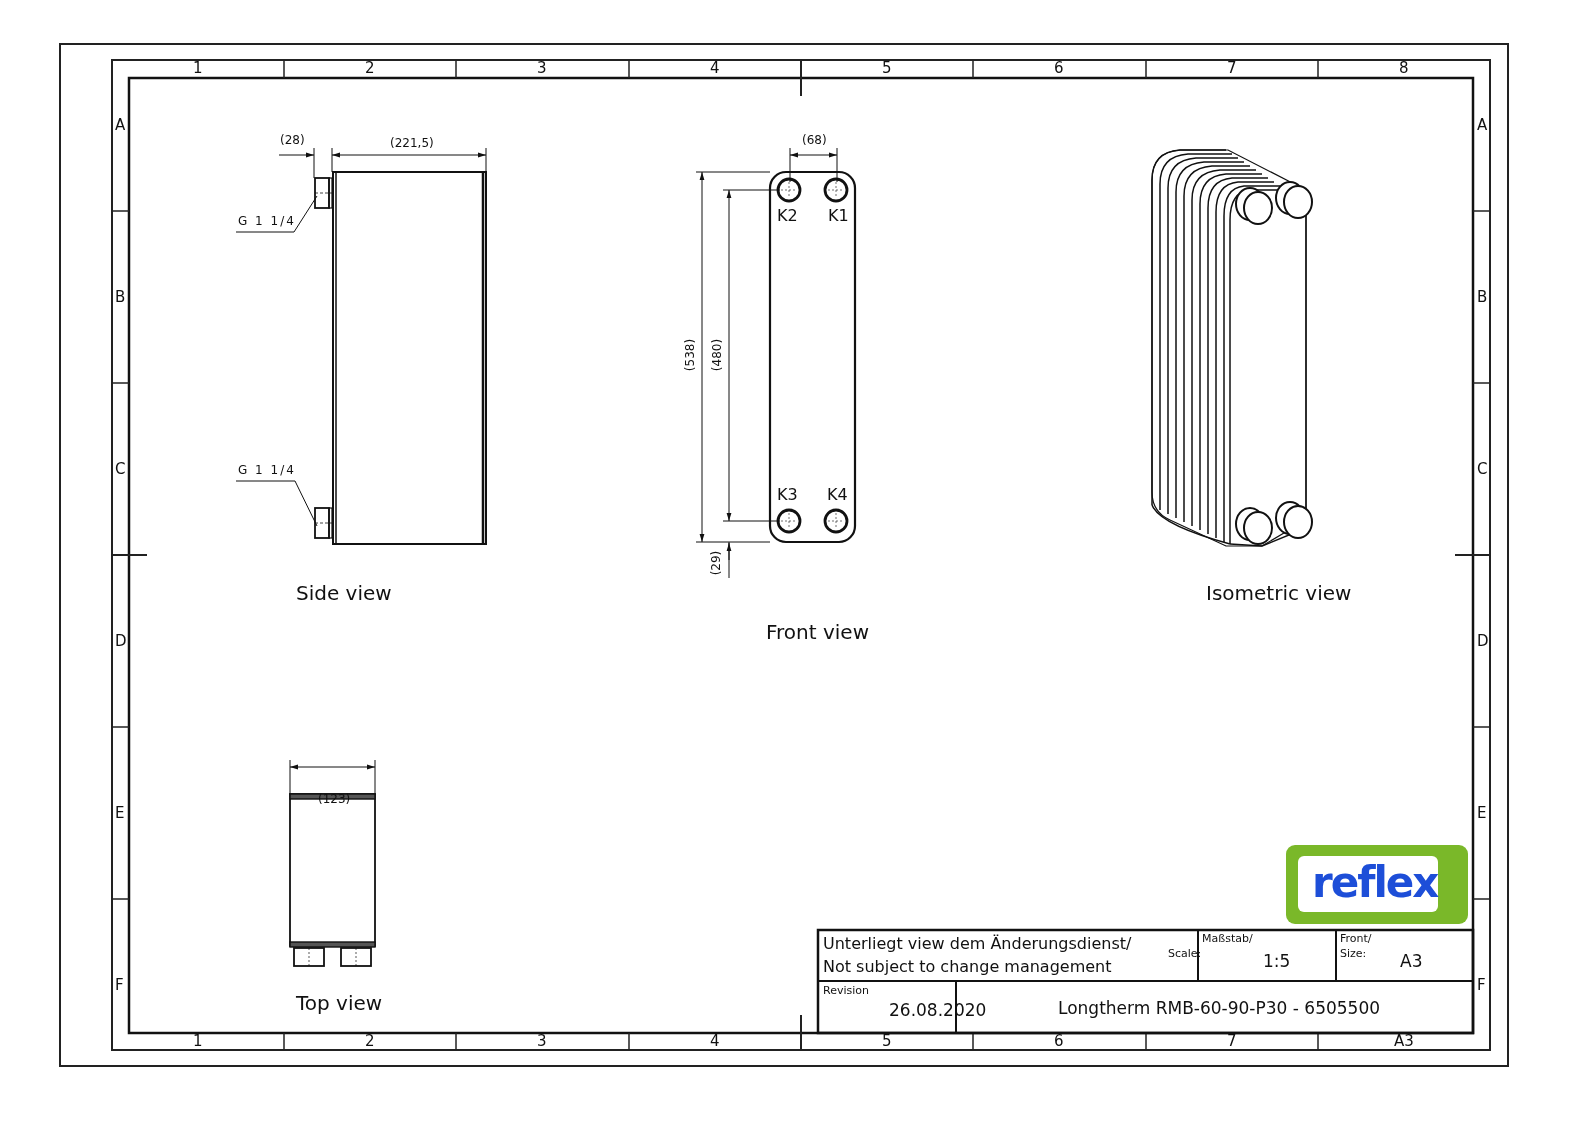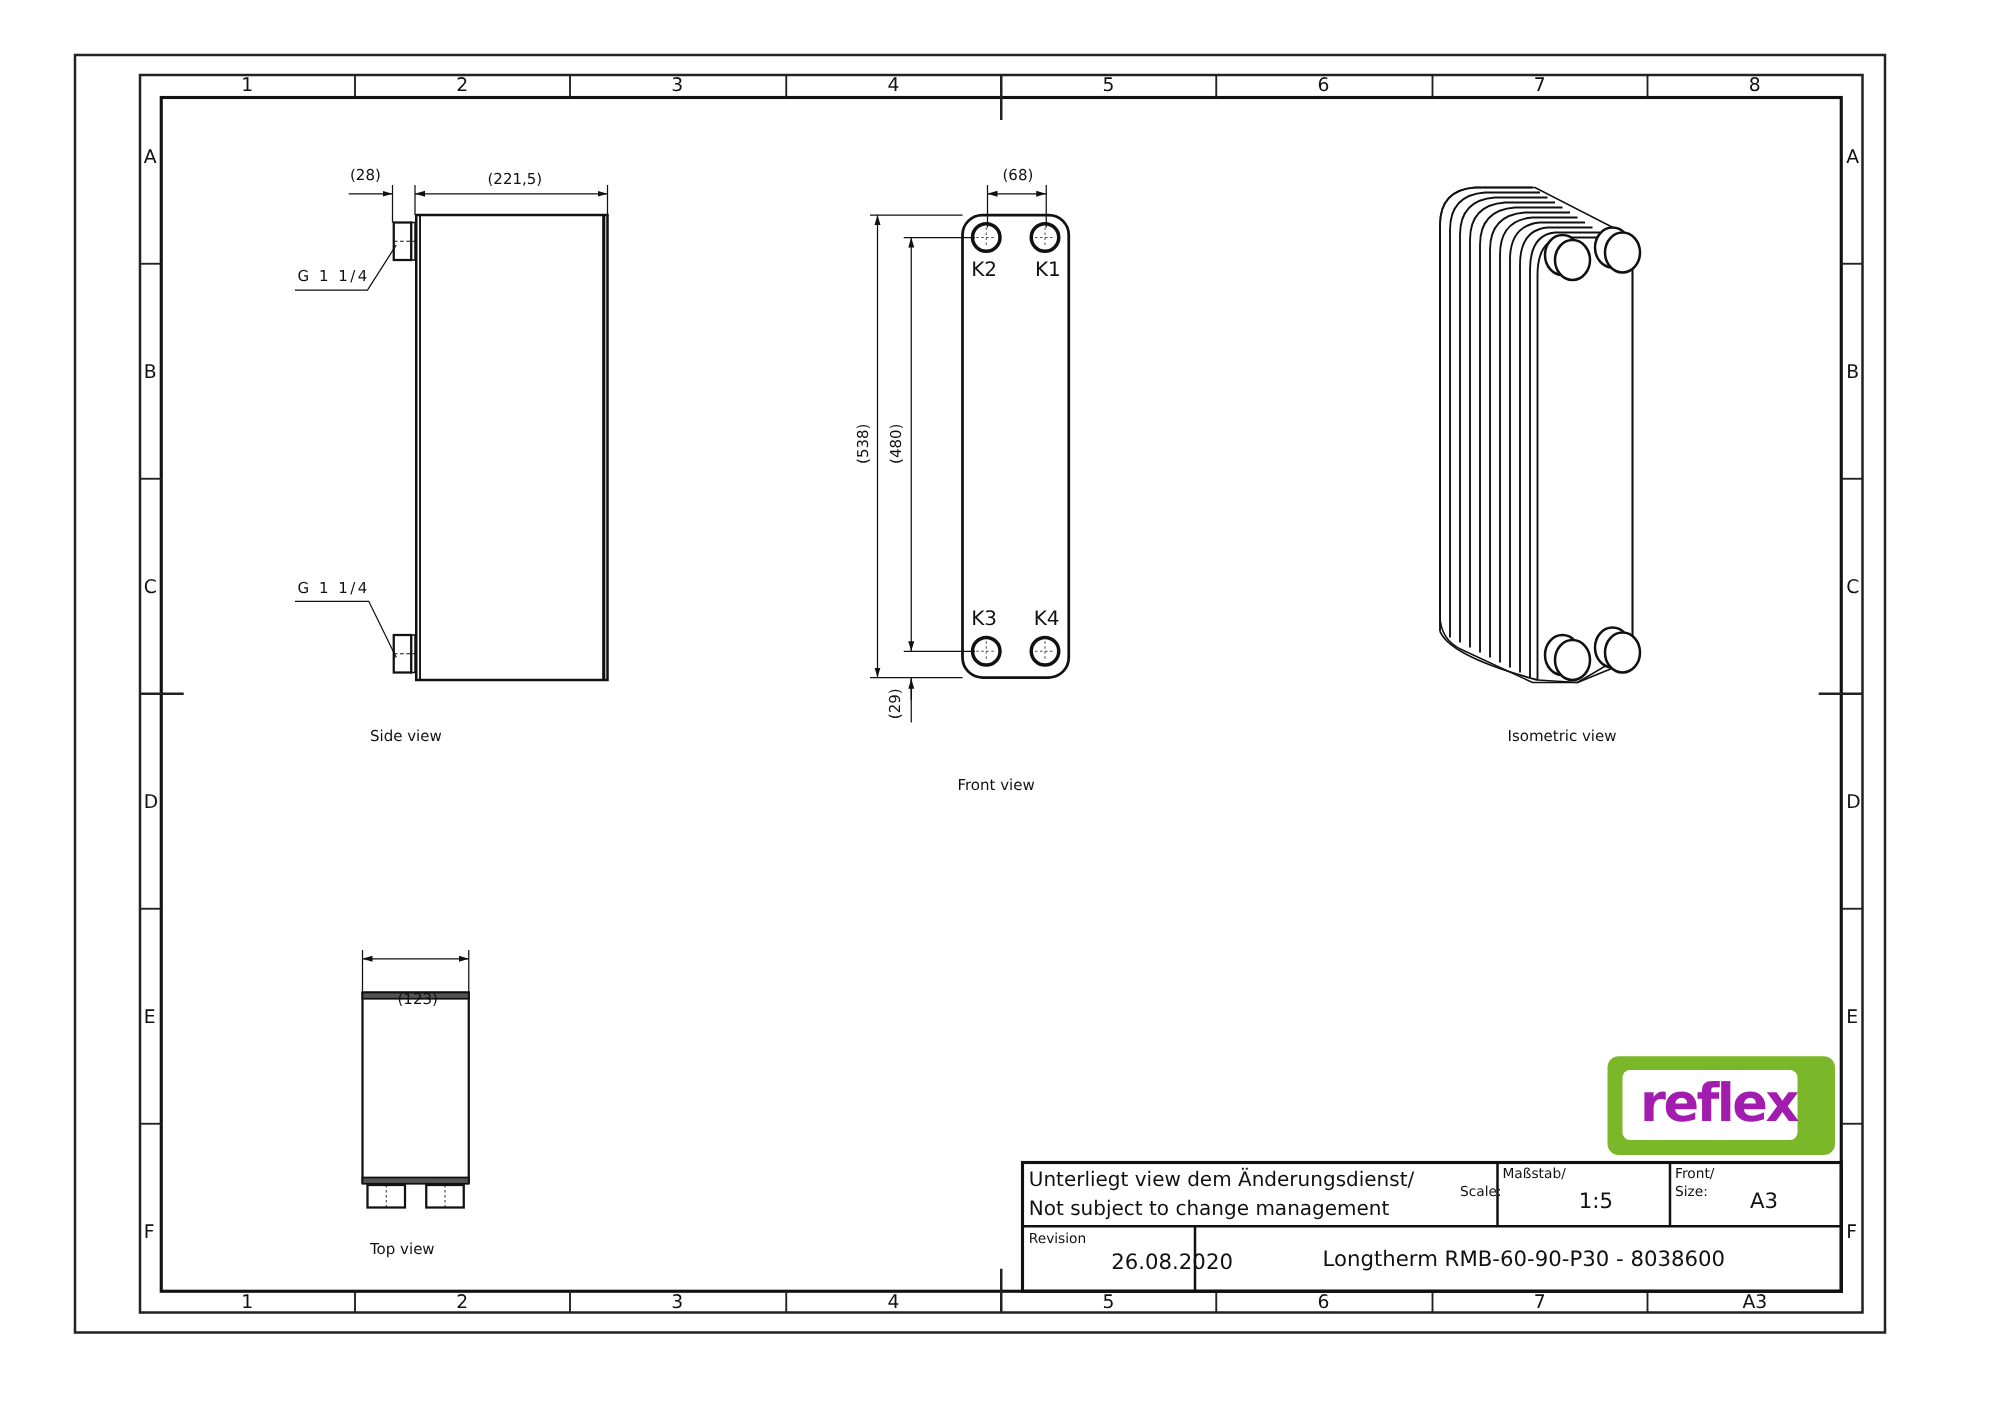--- a/index.html
+++ b/index.html
@@ -2,32 +2,32 @@
 <html><head>
   <meta charset="utf-8">
   <style>
     html, body { margin: 0; padding: 0; background: #ffffff; }
     body { width: 1592px; height: 1128px; position: relative; overflow: hidden;
            font-family: "DejaVu Sans", "Liberation Sans", sans-serif; color: #111; }
     #sheet { position: absolute; left: 0; top: 0; width: 1592px; height: 1128px; }
     .t-ov { position: absolute; white-space: nowrap; color: #111; line-height: 1; }
     .zone-label { font-size: 15px; }
     .dim-label { font-size: 12px; }
-    .view-label { font-size: 12px; }
+    .view-label { font-size: 20px; }
     .port-label { font-size: 16px; }
     .tb-main { font-size: 16px; }
     .tb-small { font-size: 11px; }
     .tb-value { font-size: 17px; }
     .tb-title { font-size: 17px; }
     .logo-wrap { position: absolute; left: 1286px; top: 845px; width: 182px; height: 79px;
                  background: #7ab829; border-radius: 9px; }
     .logo-inner { position: absolute; left: 12px; top: 11px; width: 140px; height: 56px;
                   background: #fff; border-radius: 6px; }
     .logo-text { position: absolute; left: 14px; top: 6px; font-family: "DejaVu Sans", sans-serif;
-                 font-weight: bold; font-size: 42px; letter-spacing: -2px; color: #a21caf; line-height: 1; }
+                 font-weight: bold; font-size: 42px; letter-spacing: -2px; color: #1d4ed8; line-height: 1; }
   </style>
 </head>
 <body>
 
 <div id="sheet">
 <svg width="1592" height="1128" viewBox="0 0 1592 1128" xmlns="http://www.w3.org/2000/svg">
   <defs>
     <marker id="arr" viewBox="0 0 10 10" refX="10" refY="5" markerWidth="8" markerHeight="8" orient="auto-start-reverse">
       <path d="M0,2 L10,5 L0,8 z" fill="#111"></path>
     </marker>
@@ -245,13 +245,13 @@
 <span class="t-ov tb-main" style="left:823px;top:936px;">Unterliegt view dem Änderungsdienst/</span>
 <span class="t-ov tb-main" style="left:823px;top:959px;">Not subject to change management</span>
 <span class="t-ov tb-small" style="left:1202px;top:933px;">Maßstab/</span>
 <span class="t-ov tb-small" style="left:1168px;top:948px;">Scale:</span>
 <span class="t-ov tb-value" style="left:1263px;top:953px;">1:5</span>
 <span class="t-ov tb-small" style="left:1340px;top:933px;">Front/</span>
 <span class="t-ov tb-small" style="left:1340px;top:948px;">Size:</span>
 <span class="t-ov tb-value" style="left:1400px;top:953px;">A3</span>
 <span class="t-ov tb-small" style="left:823px;top:985px;">Revision</span>
 <span class="t-ov tb-value" style="left:846px;top:1002px;margin-left:43px;">26.08.2020</span>
-<span class="t-ov tb-title" style="left:1058px;top:1000px;">Longtherm RMB-60-90-P30 - 8038600</span>
+<span class="t-ov tb-title" style="left:1058px;top:1000px;">Longtherm RMB-60-90-P30 - 6505500</span>
 
 </body></html>

